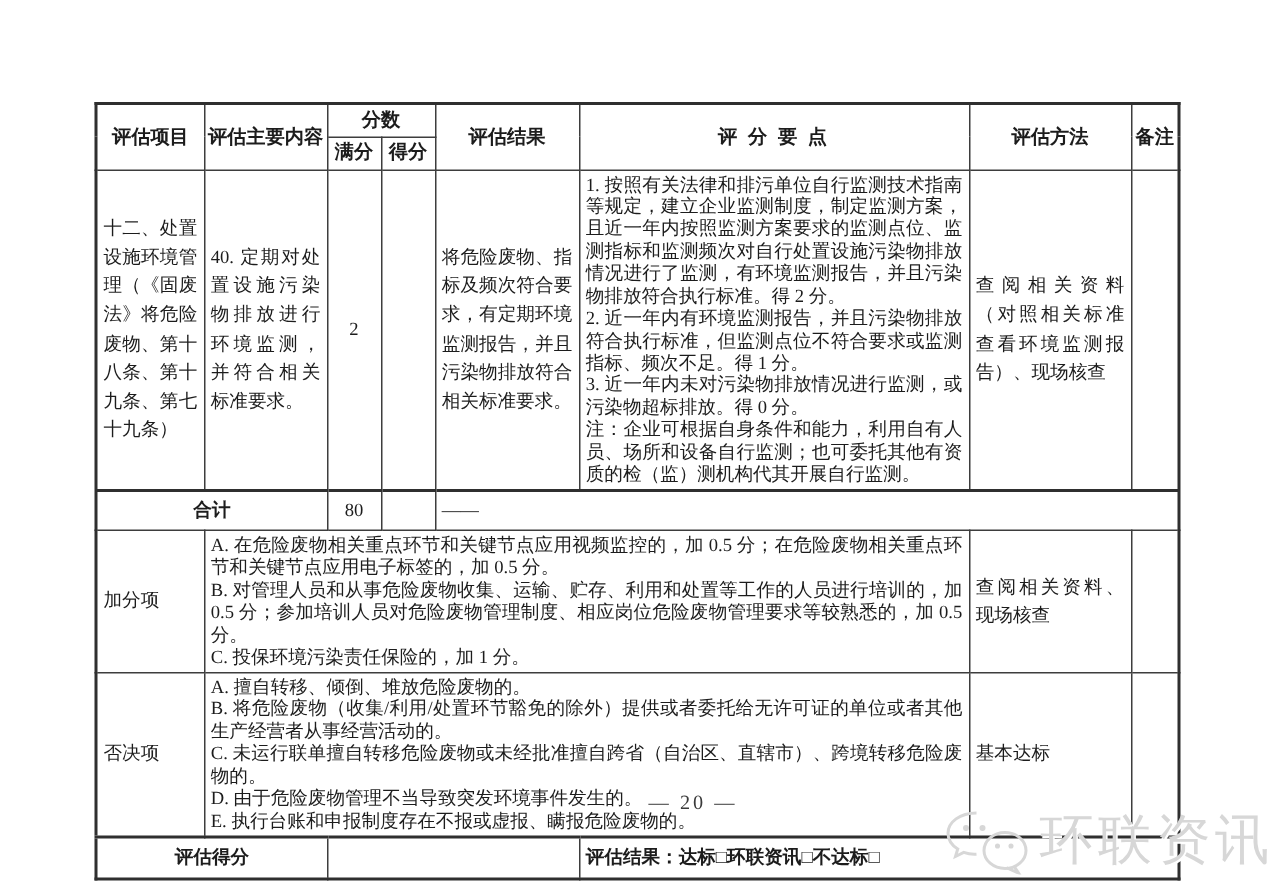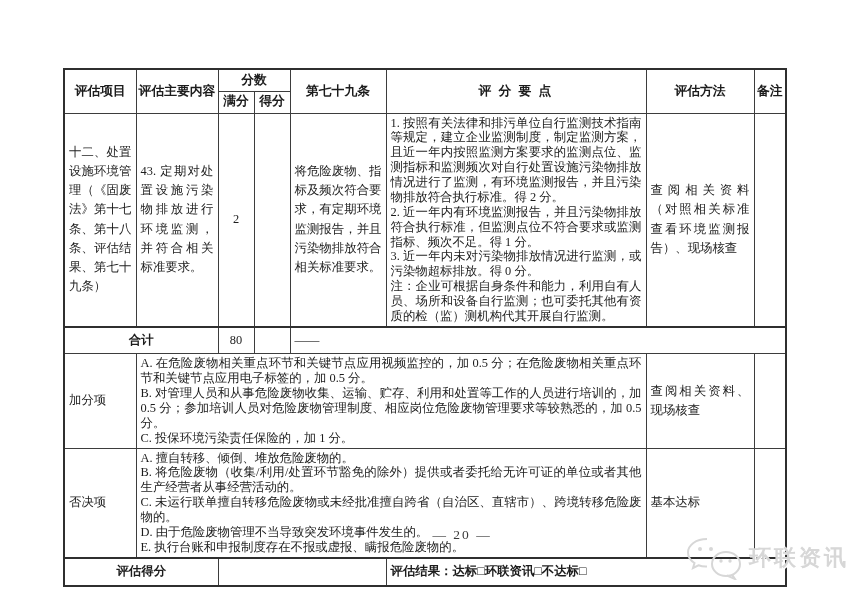--- a/index.html
+++ b/index.html
@@ -67,22 +67,22 @@
   }
   .watermark {
     position: absolute;
     right: 8px;
     top: 536px;
     display: flex;
     align-items: center;
     gap: 6px;
     color: #d7d7d7;
     font-family: "Liberation Sans", sans-serif;
-    font-weight: bold;
-    font-size: 22px;
+    font-weight: normal;
+    font-size: 36px;
     letter-spacing: 3px;
     text-shadow: 1px 1px 0 #ffffff;
     user-select: none;
   }
   .watermark svg { display: block; }
 </style>
 </head>
 <body>
 
 <div class="page">
@@ -97,33 +97,33 @@
         <col style="width:260px">
         <col style="width:108px">
         <col style="width:32px">
     </colgroup>
 
     <tbody>
         <tr style="height:22px">
       <th rowspan="2">评估项目</th>
       <th rowspan="2">评估主要内容</th>
       <th colspan="2">分数</th>
-      <th rowspan="2">第七十九条</th>
+      <th rowspan="2">评估结果</th>
       <th rowspan="2" class="points-hdr">评 分 要 点</th>
       <th rowspan="2">评估方法</th>
       <th rowspan="2">备注</th>
     </tr>
     <tr style="height:22px">
       <th>满分</th>
       <th>得分</th>
     </tr>
 
     <tr style="height:193px">
-      <td class="loose">十二、处置设施环境管理（《固废法》第十七条、第十八条、评估结果、第七十九条）</td>
-      <td class="loose">43. 定期对处置设施污染物排放进行环境监测，并符合相关标准要求。</td>
+      <td class="loose">十二、处置设施环境管理（《固废法》将危险废物、第十八条、第十九条、第七十九条）</td>
+      <td class="loose">40. 定期对处置设施污染物排放进行环境监测，并符合相关标准要求。</td>
       <td class="center">2</td>
       <td class="center"></td>
       <td class="loose">将危险废物、指标及频次符合要求，有定期环境监测报告，并且污染物排放符合相关标准要求。</td>
       <td class="ml tight just" style="vertical-align:top">1. 按照有关法律和排污单位自行监测技术指南等规定，建立企业监测制度，制定监测方案，且近一年内按照监测方案要求的监测点位、监测指标和监测频次对自行处置设施污染物排放情况进行了监测，有环境监测报告，并且污染物排放符合执行标准。得 2 分。
 2. 近一年内有环境监测报告，并且污染物排放符合执行标准，但监测点位不符合要求或监测指标、频次不足。得 1 分。
 3. 近一年内未对污染物排放情况进行监测，或污染物超标排放。得 0 分。
 注：企业可根据自身条件和能力，利用自有人员、场所和设备自行监测；也可委托其他有资质的检（监）测机构代其开展自行监测。</td>
       <td class="loose">查阅相关资料（对照相关标准查看环境监测报告）、现场核查</td>
       <td></td>
     </tr>

